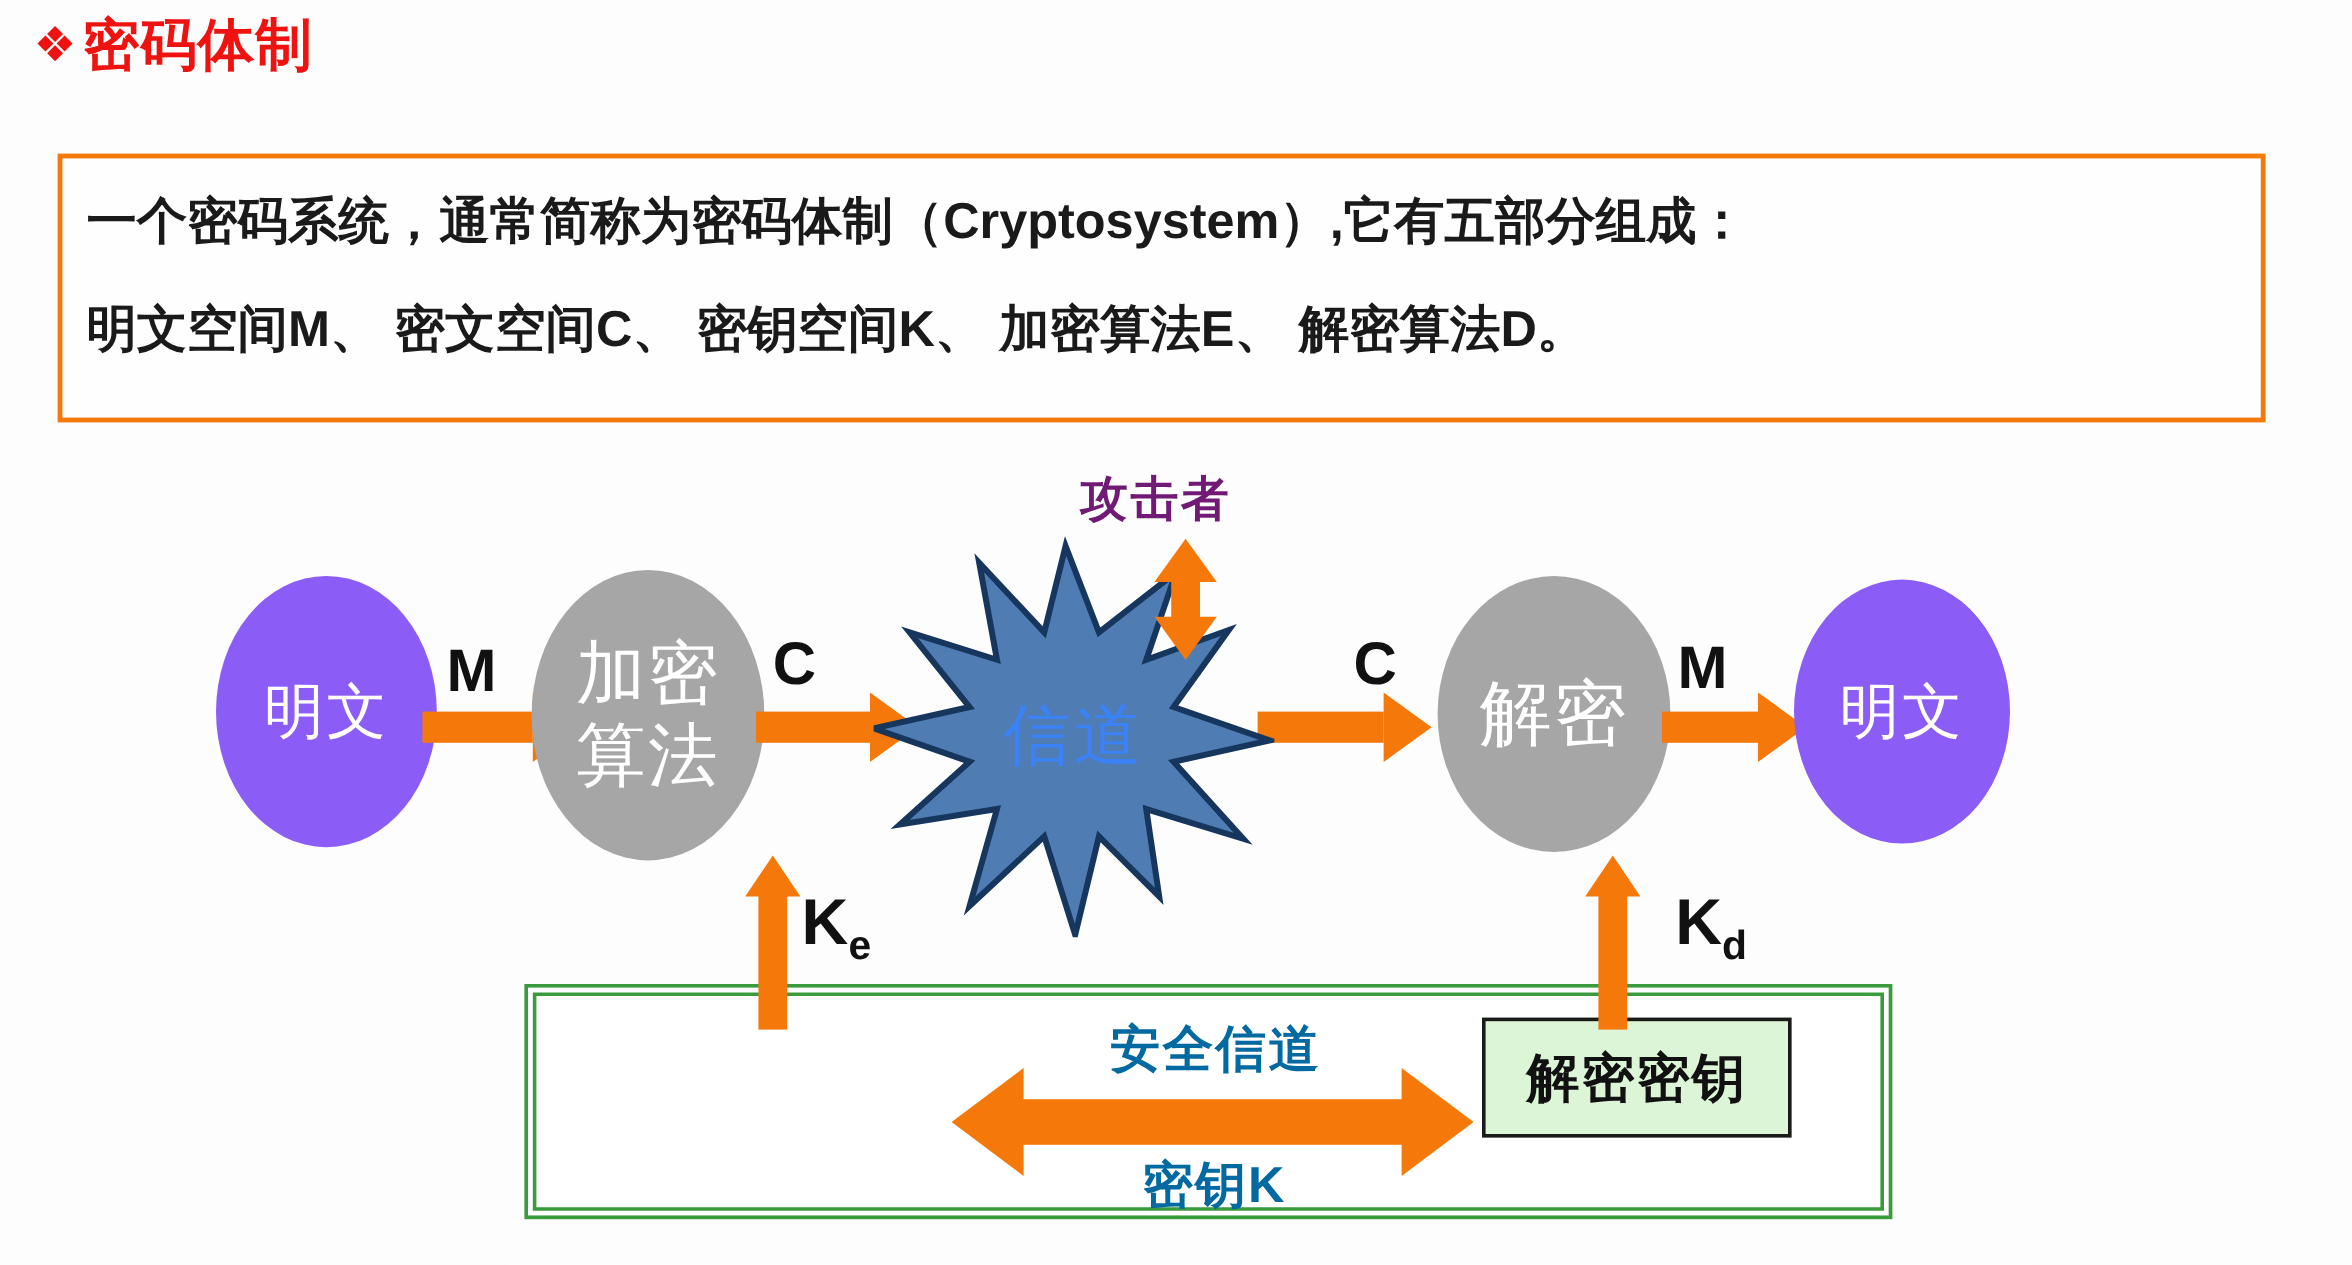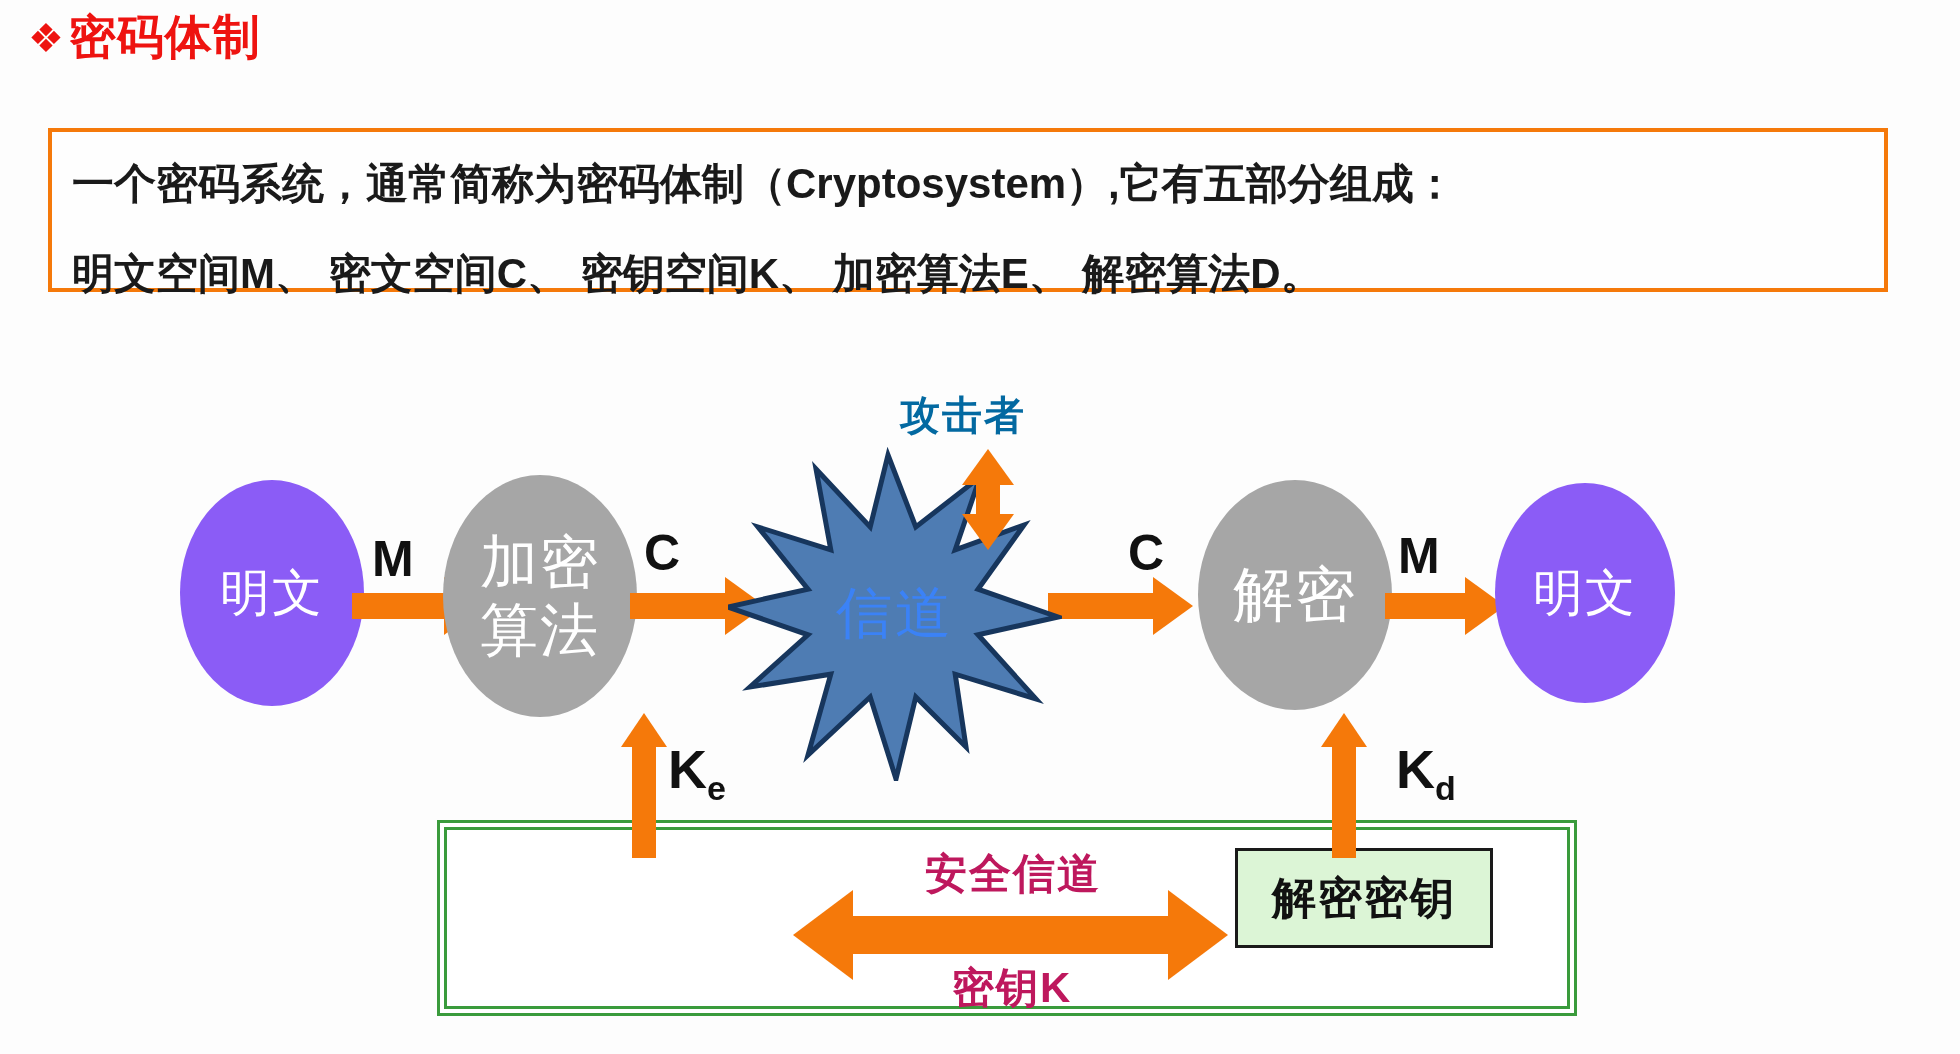--- a/index.html
+++ b/index.html
@@ -6,52 +6,52 @@
   .slide {
     position:relative; width:1960px; height:1054px; overflow:hidden;
     background:#fdfdfd;
     font-family:"Liberation Sans","DejaVu Sans",sans-serif;
   }
   
   .title { position:absolute; left:28px; top:6px; color:#ee1310; font-weight:bold;
            font-size:47px; letter-spacing:1px; display:flex; align-items:center; }
   .title .bullet { font-size:40px; margin-right:4px; }
   
-  .desc-box { position:absolute; left:48px; top:128px; width:1840px; height:164px;
+  .desc-box { position:absolute; left:48px; top:128px; width:1840px; height:224px;
               border:4px solid #f5790a; background:#fefefe; box-sizing:border-box;
               padding:24px 20px 0 20px; }
   .desc-line { font-size:42px; color:#1a1a1a; font-weight:600; line-height:56px;
                margin-bottom:34px; white-space:nowrap; }
   
   .ellipse { position:absolute; border-radius:50%; display:flex; align-items:center;
              justify-content:center; color:#ffffff; text-align:center; }
   .red  { background:#8b5cf6; }
   .gray { background:#a6a6a6; }
   .node-label { font-size:50px; letter-spacing:2px; }
   .node-label-2l { font-size:58px; line-height:1.18; letter-spacing:2px; }
   .flow-label { position:absolute; font-size:50px; font-weight:bold; color:#111; }
   .shaft { position:absolute; background:#f5790a; }
   .tri { position:absolute; width:0; height:0; border-style:solid; border-color:transparent; }
   .starwrap { position:absolute; left:728px; top:447px; width:334px; height:334px; }
   .star-label { position:absolute; left:0; top:0; width:100%; height:100%;
                 display:flex; align-items:center; justify-content:center;
                 color:#3b82f6; font-size:56px; letter-spacing:3px; }
-  .attacker { position:absolute; left:900px; top:388px; font-size:40px; color:#0369a1;
+  .attacker { position:absolute; left:900px; top:388px; font-size:40px; color:#701a75;
               font-weight:600; letter-spacing:2px; }
   .klabel { position:absolute; font-size:54px; color:#111; font-weight:600; }
   .klabel sub { font-size:34px; }
   
   .key-outer { position:absolute; left:437px; top:820px; width:1140px; height:196px;
                box-sizing:border-box; border:3px solid #3a9b3c;
                box-shadow: inset 0 0 0 4px #ffffff, inset 0 0 0 7px #3a9b3c;
                background:#ffffff; }
   .key-box { position:absolute; background:#dcf5d6; border:3px solid #1a1a1a;
              box-sizing:border-box; display:flex; align-items:center; justify-content:center;
              font-size:44px; color:#111; font-weight:600; letter-spacing:2px; }
-  .mid-label { position:absolute; font-size:42px; color:#be185d; font-weight:600;
+  .mid-label { position:absolute; font-size:42px; color:#0369a1; font-weight:600;
                letter-spacing:2px; white-space:nowrap; }
 </style>
 </head>
 <body>
 
 <div class="slide">
 
   <div class="title">
     <span class="bullet">❖</span>
     <span>密码体制</span>

